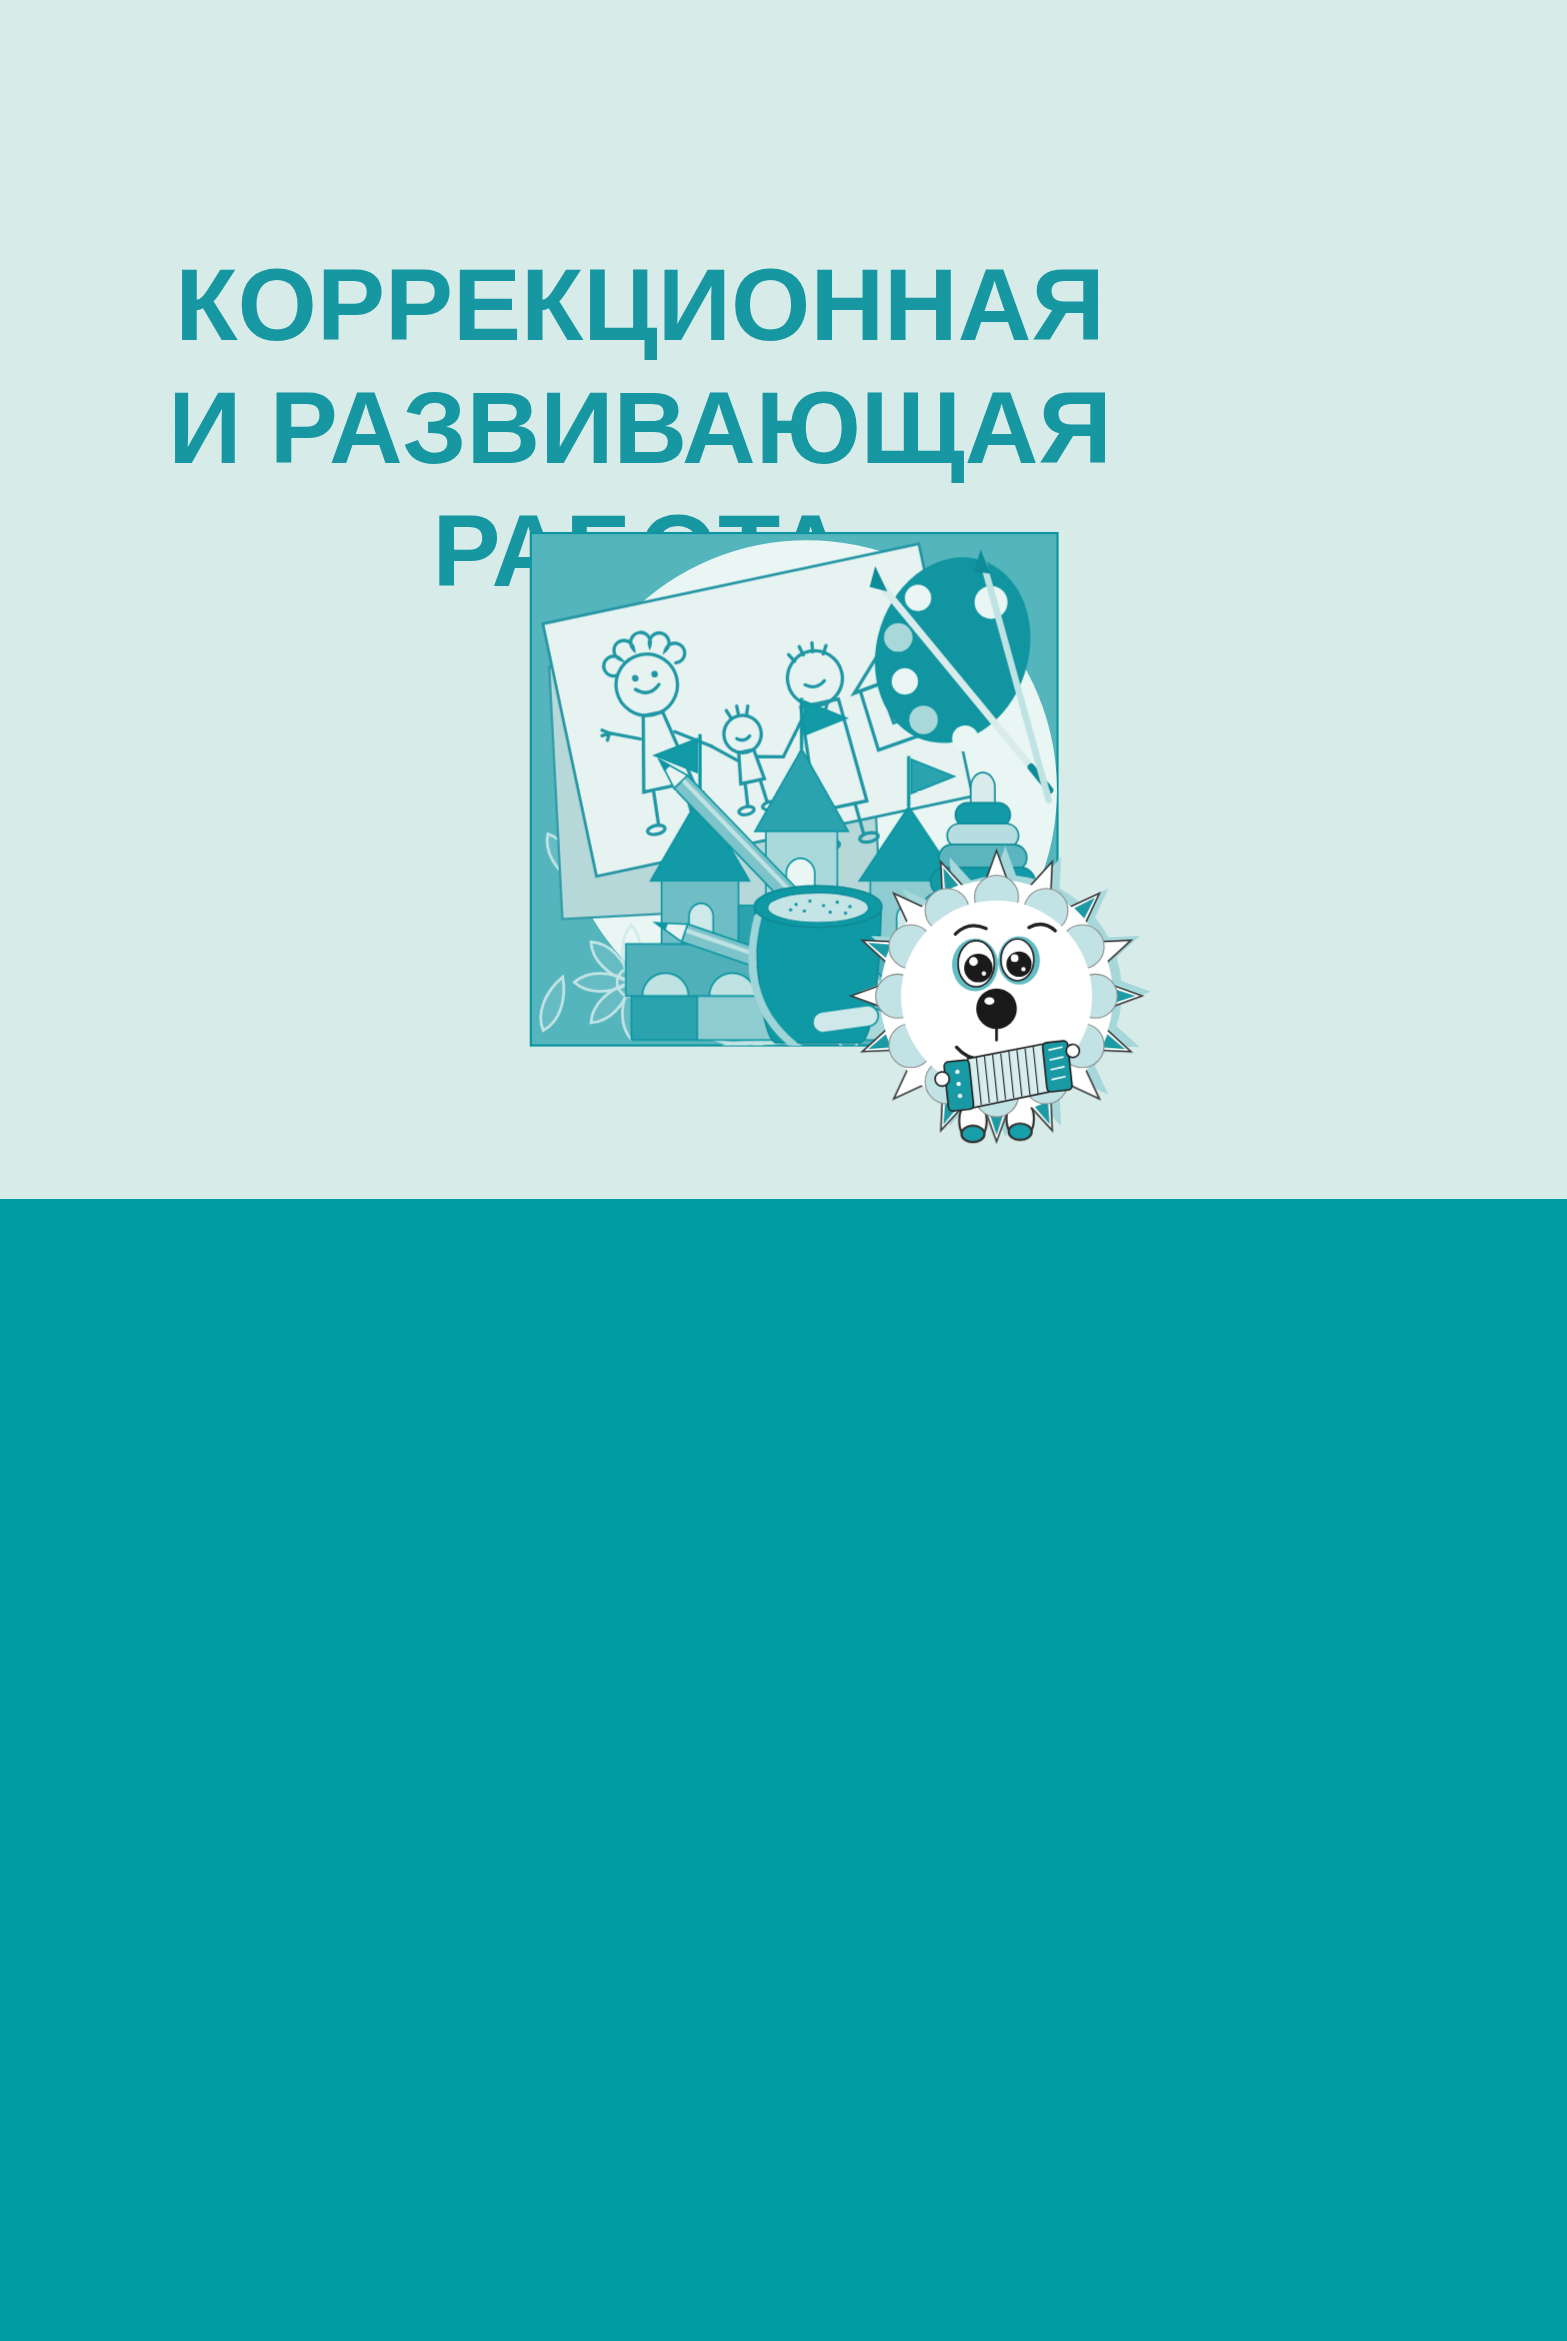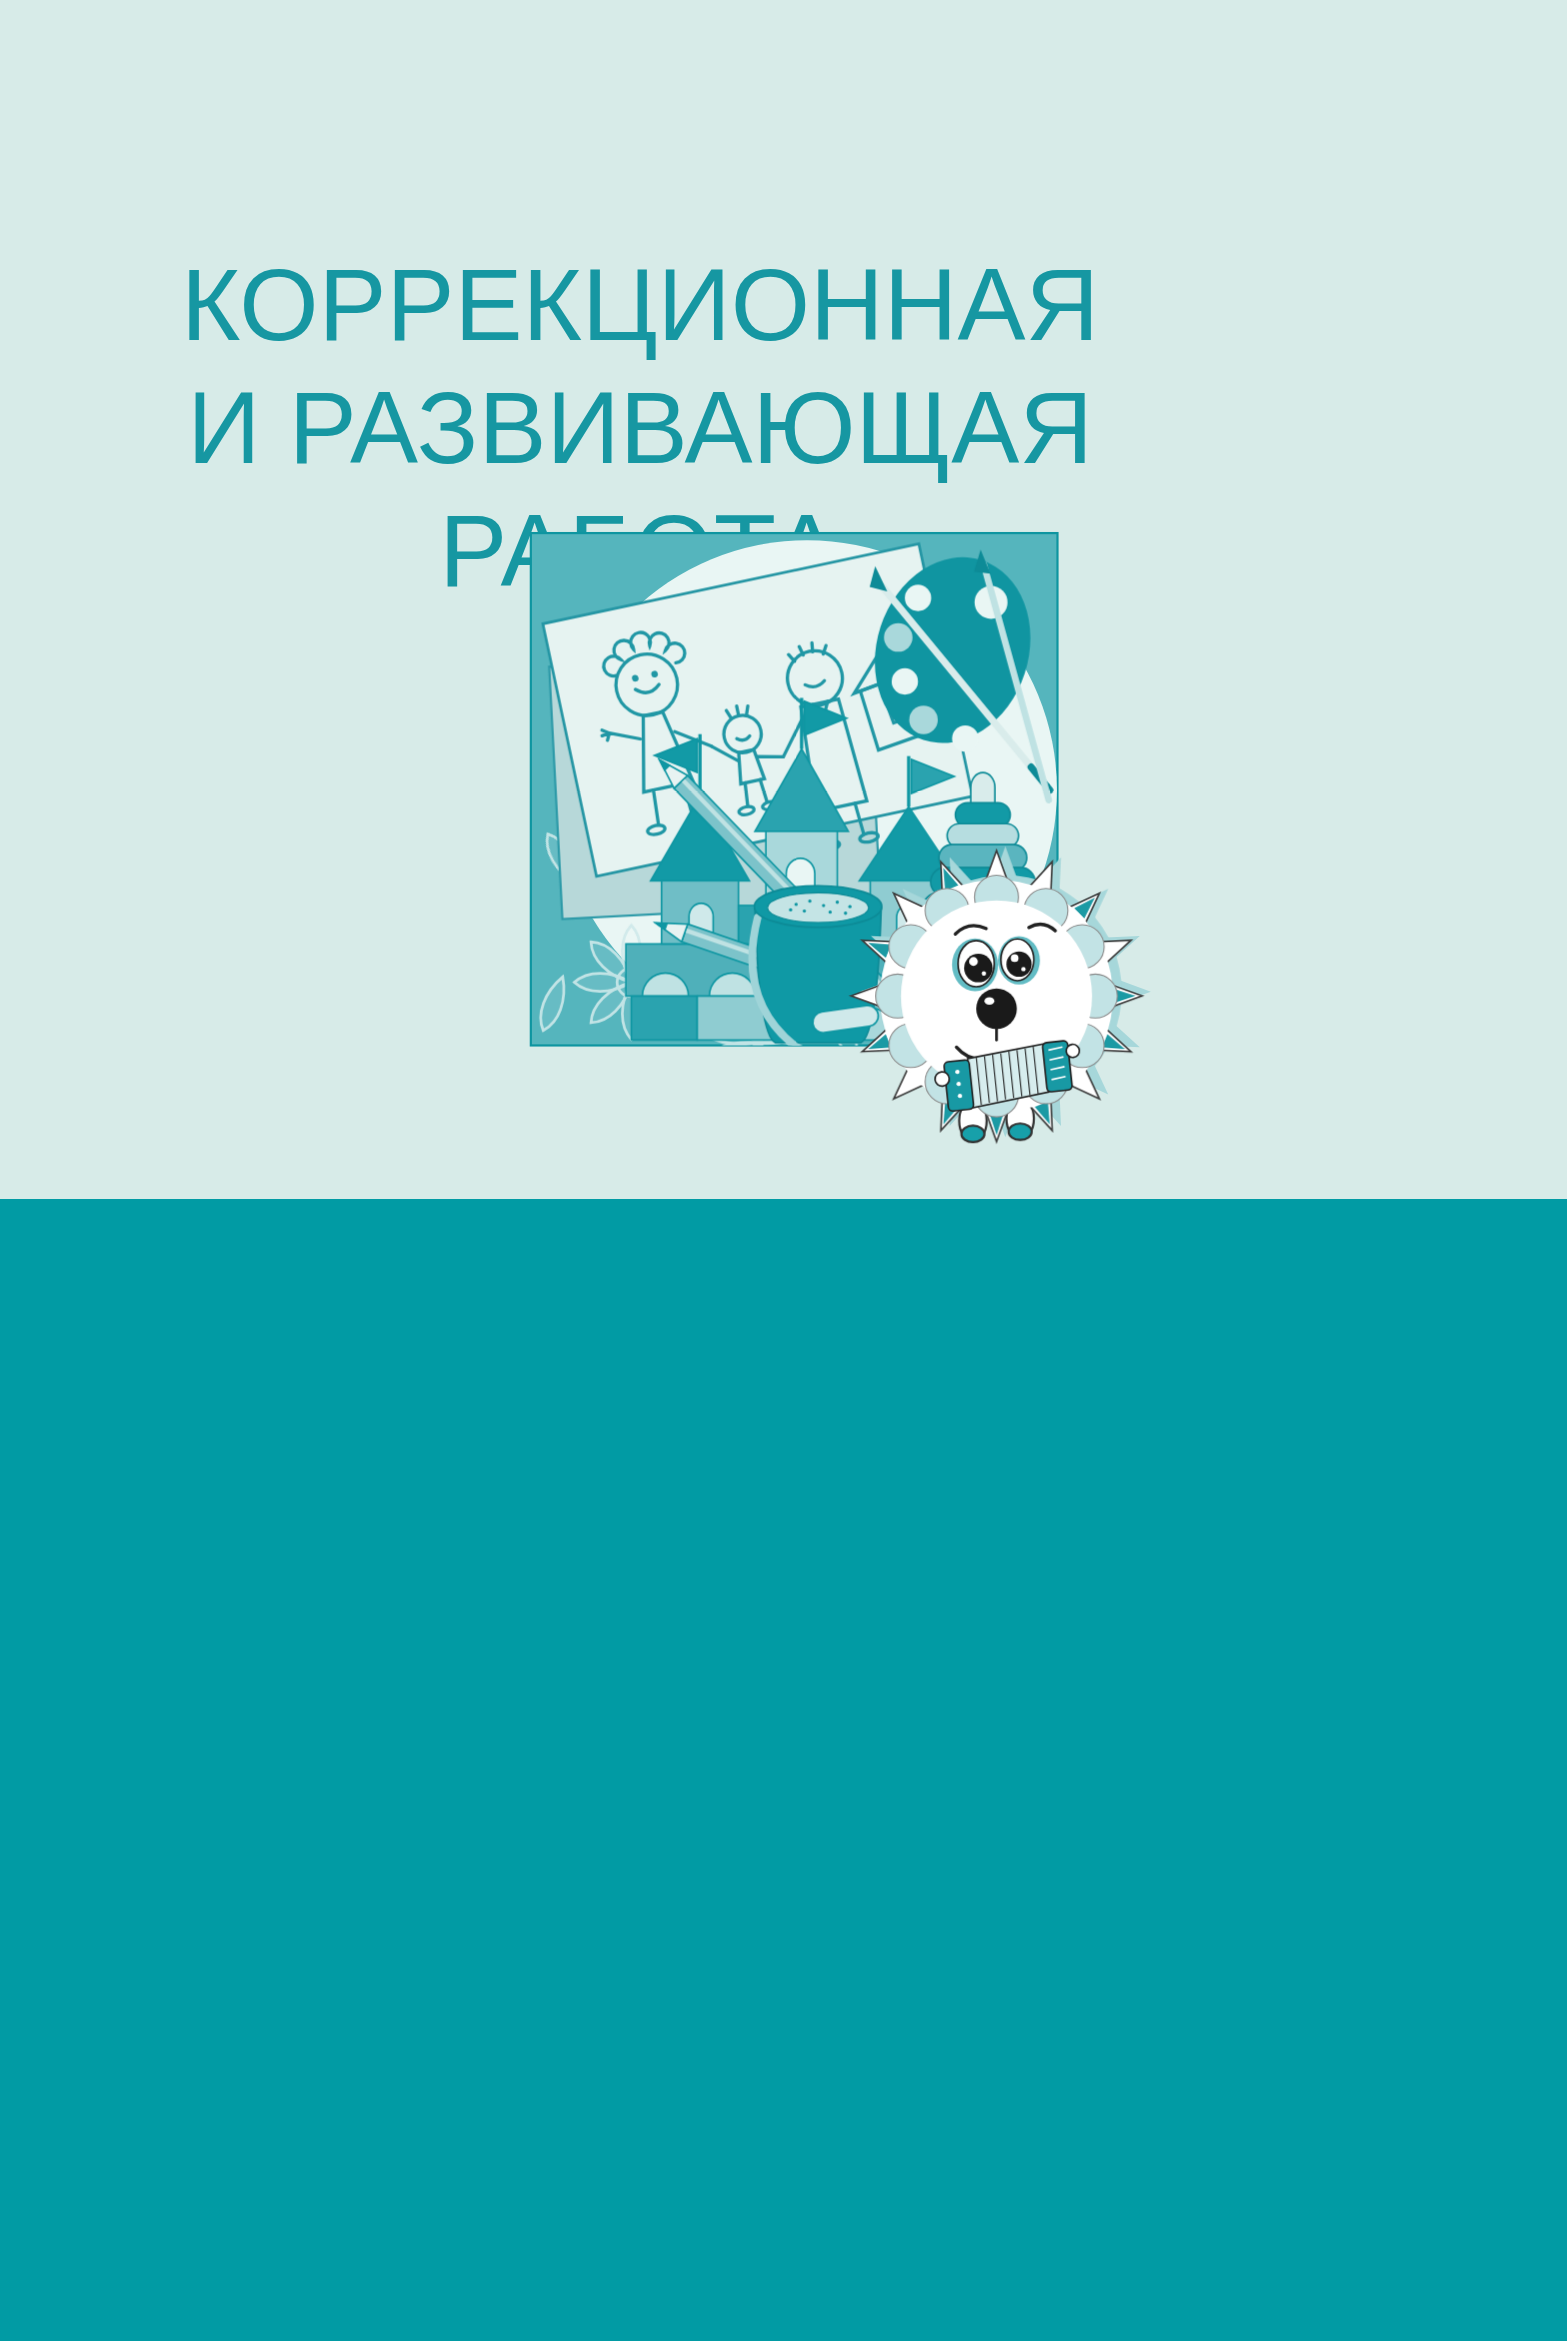--- a/index.html
+++ b/index.html
@@ -5,21 +5,21 @@
   html,body{margin:0;padding:0;}
   body{
     width:1568px;height:2342px;position:relative;overflow:hidden;
     font-family:"Liberation Sans","DejaVu Sans",sans-serif;
     background:#d7ebe8;
   }
   .top-section{position:absolute;left:0;top:0;width:1568px;height:1199px;background:#d7ebe8;}
   .band-section{position:absolute;left:0;top:1199px;width:1568px;height:1143px;background:#019ba4;}
   .cover-title{
     position:absolute;left:0;top:244px;width:1280px;
-    text-align:center;font-weight:normal;color:#1697a2;
+    text-align:center;font-weight:bold;color:#1697a2;
     font-size:102px;line-height:123px;letter-spacing:0;
   }
   .illustration-wrap{position:absolute;left:494px;top:521px;width:714px;height:659px;}
 </style>
 </head>
 <body>
 
 <div class="top-section">
 
   <div class="cover-title">

